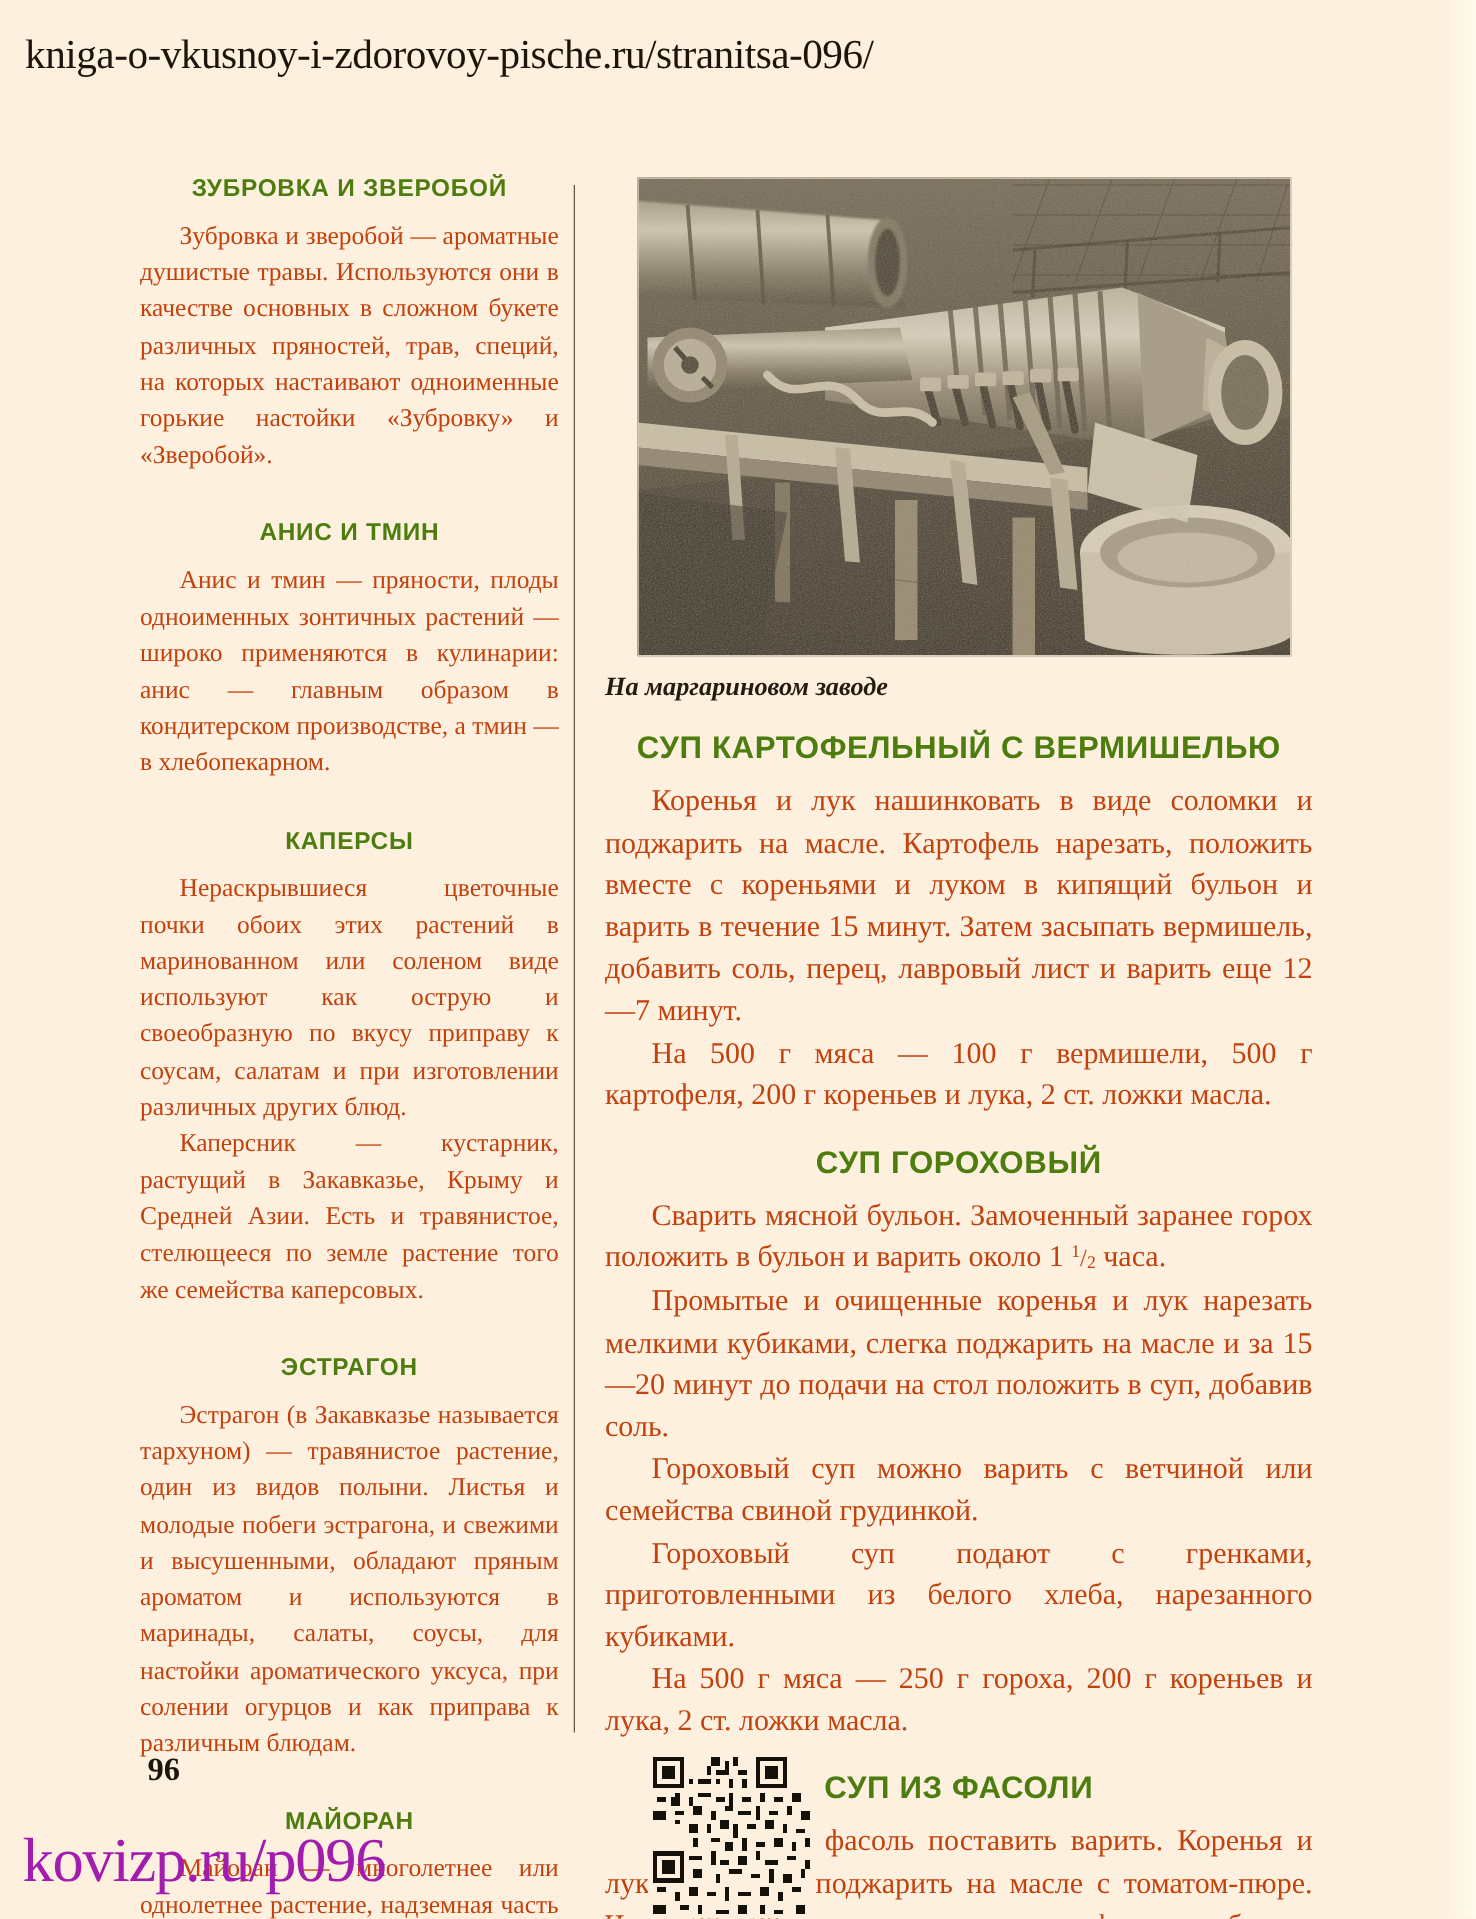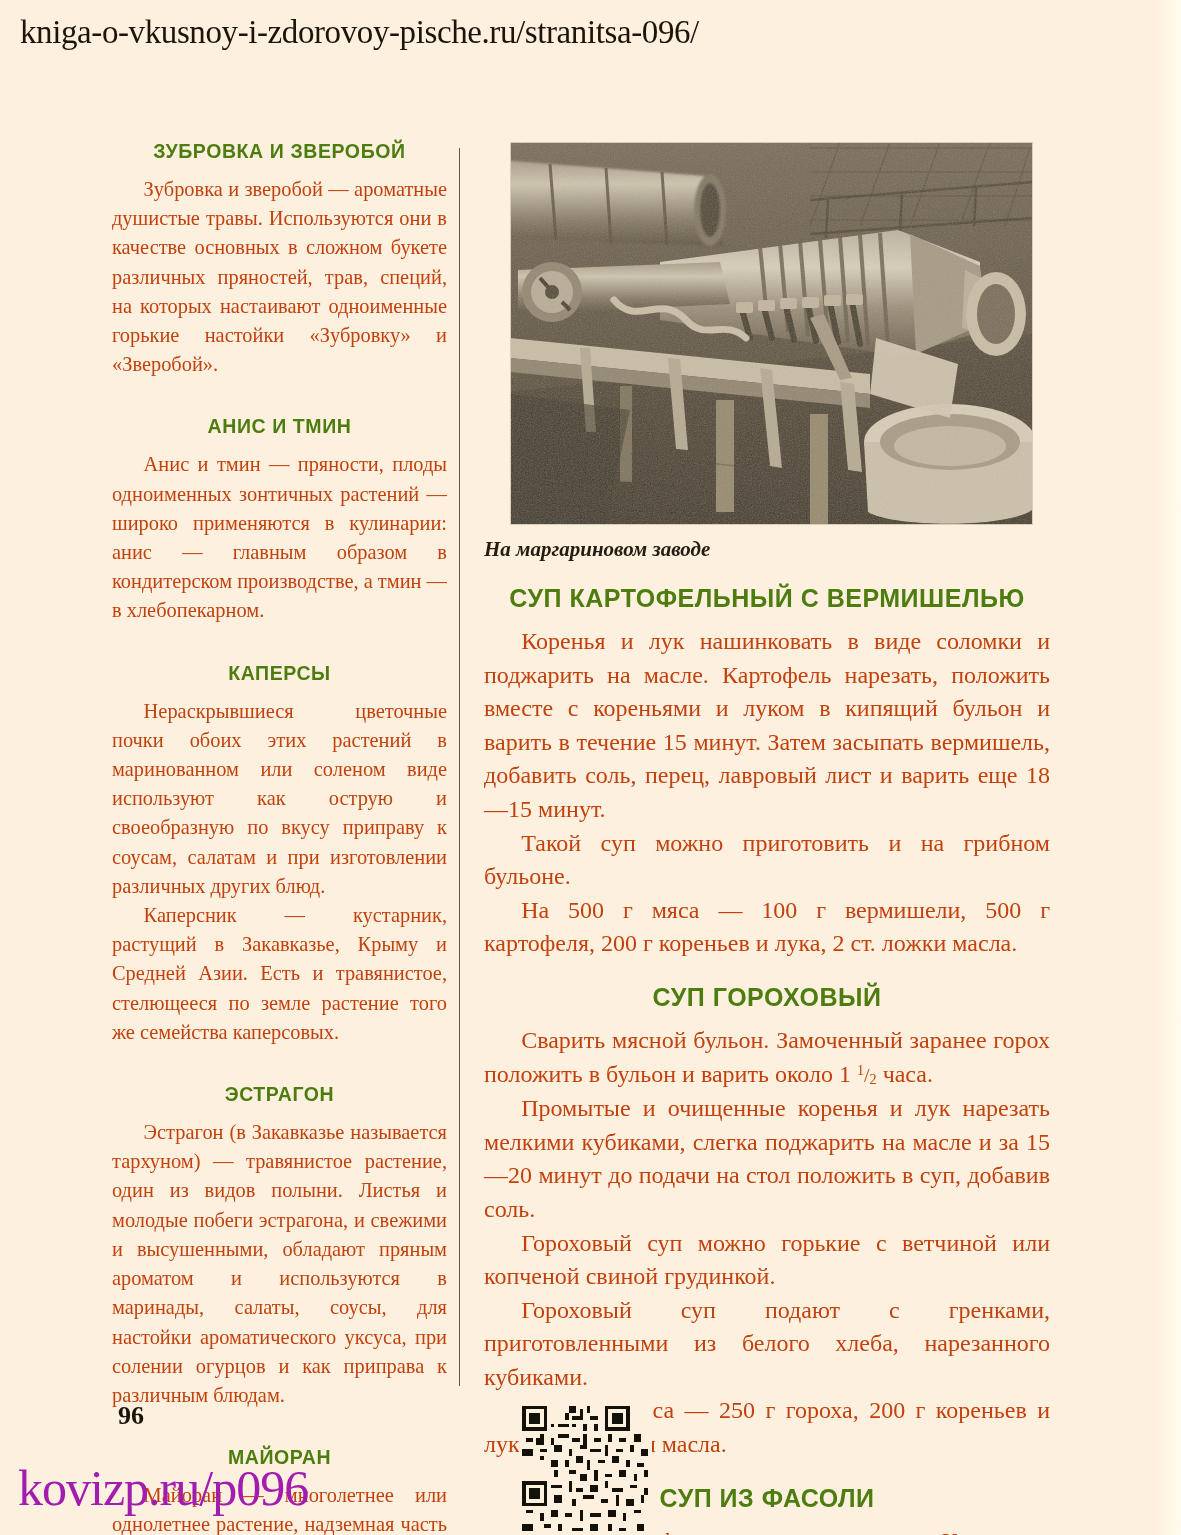--- a/index.html
+++ b/index.html
@@ -21,21 +21,21 @@
     top: 0; right: 0;
     width: 26px; height: 100%;
     background: linear-gradient(to right, rgba(255,250,235,0) 0%, rgba(255,250,232,0.75) 60%, rgba(255,251,236,0.95) 100%);
     pointer-events: none;
   }
 
   
   .header-url {
     position: absolute;
     left: 20px;
-    top: 14px;
+    top: 26px;
     font-family: "Liberation Serif", "DejaVu Serif", serif;
     font-size: 33px;
     letter-spacing: -0.4px;
     color: #1d150c;
     white-space: nowrap;
   }
 
   
   .page {
     position: absolute;
@@ -340,28 +340,27 @@
         </g>
 
         <rect x="0" y="0" width="523" height="383" fill="#6b4f22" opacity="0.16"></rect>
         <rect x="0" y="0" width="523" height="383" fill="none" stroke="#d9cdb5" stroke-width="2"></rect>
       </svg>
     </div>
 
     <div class="photo-caption">На маргариновом заводе</div>
 
     <h2 class="sec-title">СУП КАРТОФЕЛЬНЫЙ С ВЕРМИШЕЛЬЮ</h2>
-    <p class="body">Коренья и лук нашинковать в виде соломки и поджарить на масле. Картофель нарезать, положить вместе с кореньями и луком в кипящий бульон и варить в течение 15 минут. Затем засыпать вермишель, добавить соль, перец, лавровый лист и варить еще 18—15 минут.</p>
-    <p class="body">Такой суп можно приготовить и на грибном бульоне.</p>
+    <p class="body">Коренья и лук нашинковать в виде соломки и поджарить на масле. Картофель нарезать, положить вместе с кореньями и луком в кипящий бульон и варить в течение 15 минут. Затем засыпать вермишель, добавить соль, перец, лавровый лист и варить еще 12—7 минут.</p>
     <p class="body">На 500 г мяса — 100 г вермишели, 500 г картофеля, 200 г кореньев и лука, 2 ст. ложки масла.</p>
 
     <h2 class="sec-title">СУП ГОРОХОВЫЙ</h2>
     <p class="body">Сварить мясной бульон. Замоченный заранее горох положить в бульон и варить около 1&nbsp;<span class="frac"><sup>1</sup>/<sub>2</sub></span> часа.</p>
     <p class="body">Промытые и очищенные коренья и лук нарезать мелкими кубиками, слегка поджарить на масле и за 15—20 минут до подачи на стол положить в суп, добавив соль.</p>
-    <p class="body">Гороховый суп можно горькие с ветчиной или копченой свиной грудинкой.</p>
+    <p class="body">Гороховый суп можно варить с ветчиной или семейства свиной грудинкой.</p>
     <p class="body">Гороховый суп подают с гренками, приготовленными из белого хлеба, нарезанного кубиками.</p>
     <p class="body">На 500 г мяса — 250 г гороха, 200 г кореньев и лука, 2 ст. ложки масла.</p>
 
     <h2 class="sec-title">СУП ИЗ ФАСОЛИ</h2>
     <p class="body">Замоченную фасоль поставить варить. Коренья и лук нарезать и поджарить на масле с томатом-пюре. Через 20—30 минут с начала варки фасоли добавить поджаренные коренья, перец, лавровый лист и соль, после чего продолжать варку до готовности фасоли.</p>
 
   </div>
 
   <div class="page-number">96</div>
 

